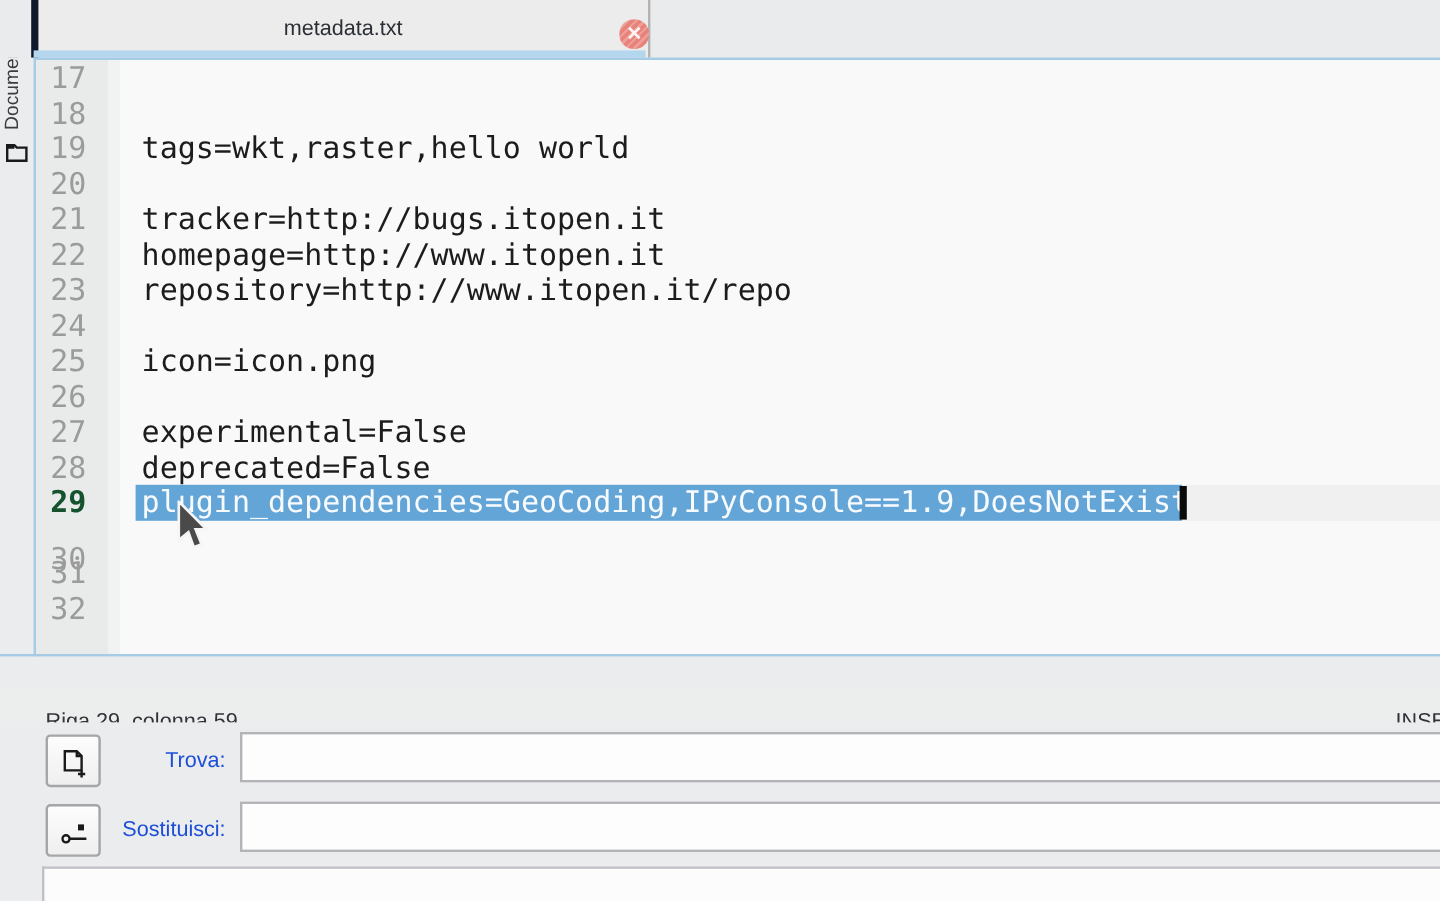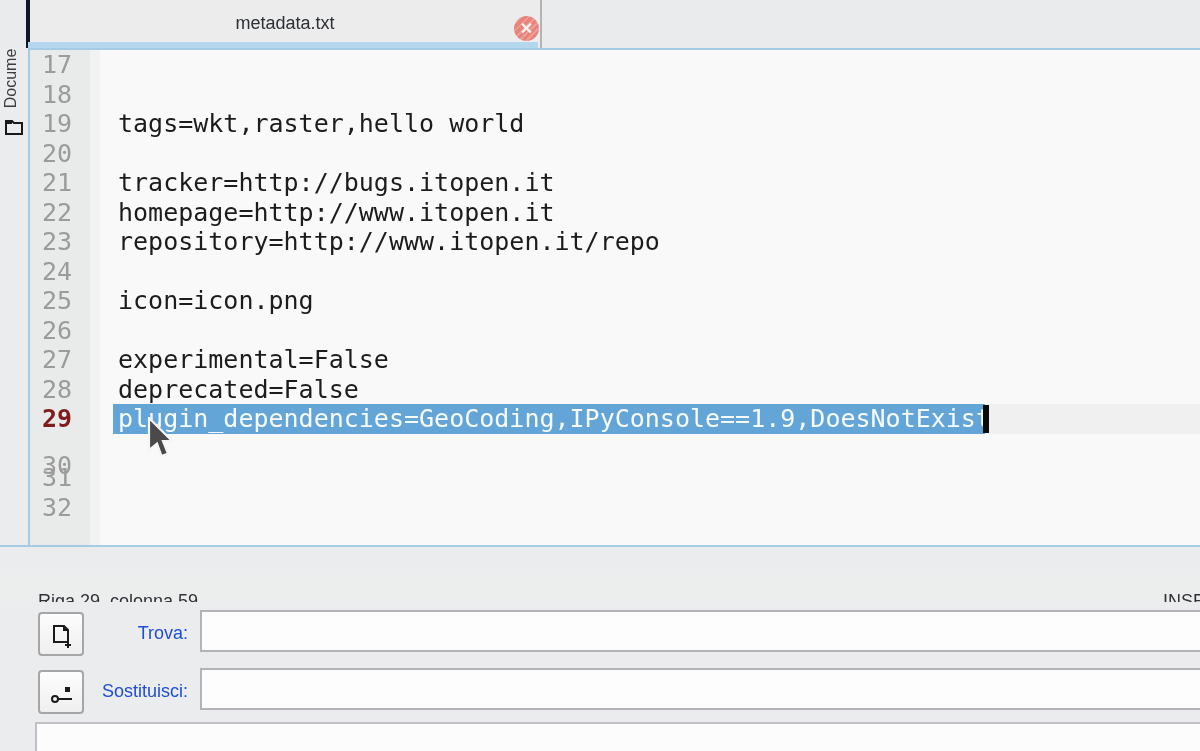--- a/index.html
+++ b/index.html
@@ -11,21 +11,21 @@
   .sidebar { position:absolute; left:0; top:0; width:28px; height:546px; background:#ebeced; }
   .sidebar-btn { position:absolute; left:0; top:0; width:28px; height:150px; cursor:pointer; }
   .sidebar-label { position:absolute; left:-36px; top:58px; width:100px; height:24px;
       transform:rotate(-90deg); transform-origin:center;
       font-size:16px; color:#3a3d40; text-align:center; white-space:nowrap; }
   .sidebar-icon { position:absolute; left:4px; top:116px; }
 
   
   .tabbar { position:absolute; left:0; top:0; width:1200px; height:48px; background:#eaebec; }
   .tab { position:absolute; left:26px; top:0; width:516px; height:48px; background:#ececec;
-      border-left:4px solid #0f172a; border-right:2px solid #b3b3b3;padding-left:48px; }
+      border-left:6px solid #0f172a; border-right:2px solid #b3b3b3;padding-left:48px; }
   .tab-label { position:absolute; left:0; right:0; top:13px; text-align:center;
       font-size:18px; color:#2c3035; }
   .tab-close { position:absolute; left:484px; top:16px; width:25px; height:25px; border-radius:50%;
       background:#e8837c;
       background-image:repeating-linear-gradient(135deg, rgba(255,255,255,.22) 0 2px, rgba(0,0,0,0) 2px 5px);
       color:#fdf3f2; font-size:16px; line-height:25px; text-align:center; font-weight:bold; cursor:pointer; }
   .tab-underline { position:absolute; left:28px; top:42px; width:510px; height:6px; background:#b5d7ed; }
 
   
   .ed-top    { position:absolute; left:28px; top:48px; width:1172px; height:2px; background:#a6cbe4; }
@@ -33,21 +33,21 @@
   .ed-bottom { position:absolute; left:0;  top:545px; width:1200px; height:2px; background:#a6cbe4; }
 
   .editor { position:absolute; left:30px; top:50px; width:1170px; height:495px; background:#f9f9f9; overflow:hidden; }
   .gutter-bg { position:absolute; left:0; top:0; width:60px; height:495px; background:#e9eaea; }
   .fold-bg   { position:absolute; left:60px; top:0; width:10px; height:495px; background:#f1f2f2; }
 
   .code-row { position:absolute; left:0; width:1170px; height:30px;
       font-family:"DejaVu Sans Mono", monospace; font-size:25px; line-height:30px; white-space:pre; }
   .code-row .num { position:absolute; left:0; top:0; width:42px; text-align:right; color:#9b9b9b; }
   .code-row .txt { position:absolute; left:88px; top:0; color:#1c1c1c; }
-  .code-row.current .num { color:#7f1d1d; font-weight:bold; }
+  .code-row.current .num { color:#14532d; font-weight:bold; }
   .code-row.current .after { position:absolute; left:955px; right:0; top:0; bottom:0; background:#f0f0f0; }
   .code-row.current .selbg { position:absolute; left:83px; top:0; width:872px; height:30px; background:#64a5d7; }
   .code-row.current .txt { color:#f8fbfd; z-index:2; }
   .caret { position:absolute; left:953px; top:1px; width:6px; height:28px; background:#0a0a0a; z-index:3; }
 
   .mouse-pointer { position:absolute; left:146px; top:417px; z-index:50; pointer-events:none; }
 
   
   .statusbar { position:absolute; left:0; top:547px; width:1200px; height:55px; background:#eceded;margin-top:28px; }
   .status-pos { position:absolute; left:38px; top:16px; font-size:18px; color:#2f3337; }

